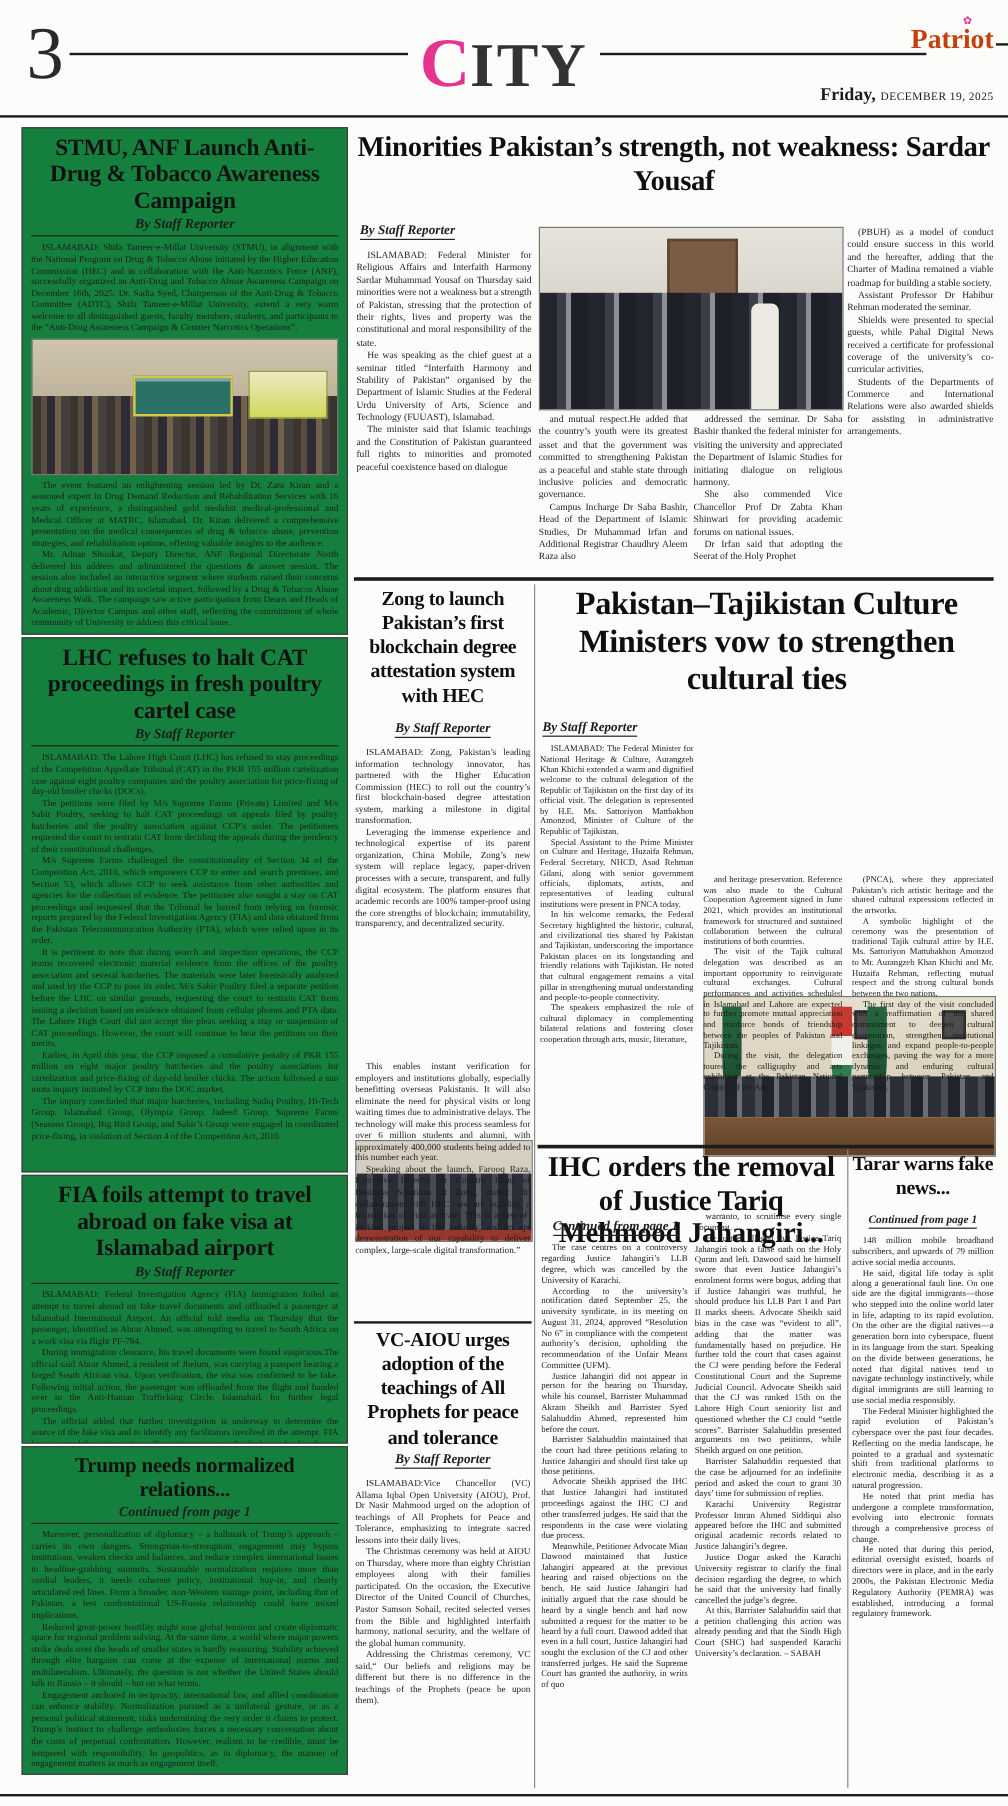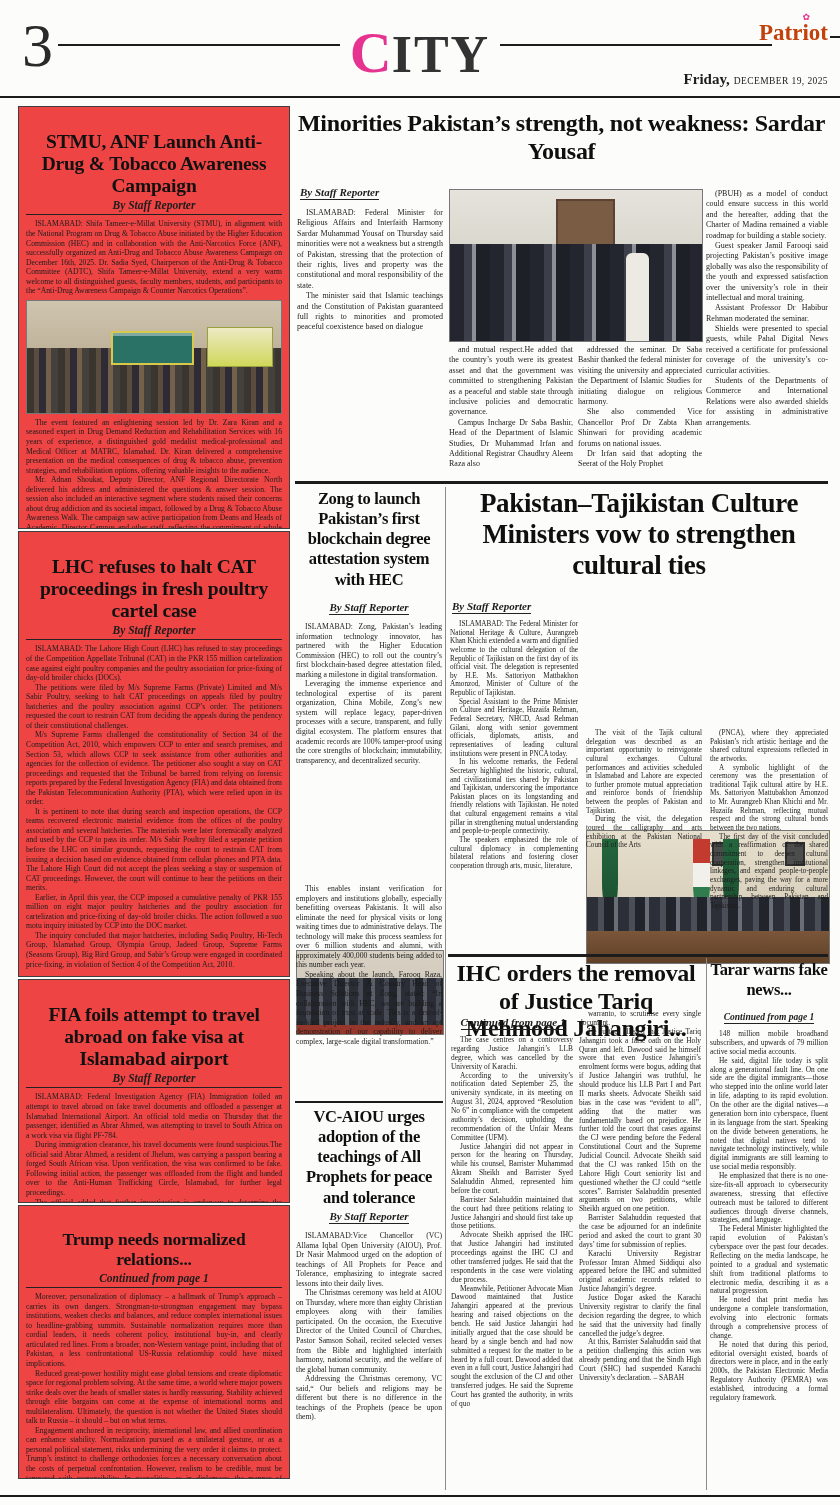--- a/index.html
+++ b/index.html
@@ -14,22 +14,22 @@
   .city{position:absolute;left:340px;top:24px;width:160px;text-align:center;white-space:nowrap;}
   .city .c{font-size:58px;font-weight:bold;line-height:1;vertical-align:baseline;}
   .city .ity{font-size:52px;font-weight:bold;color:#333;letter-spacing:2px;}
   .masthead{position:absolute;right:12px;top:20px;font-size:23px;font-weight:bold;color:#c2410c;}
   .mast-flower{position:absolute;right:30px;top:12px;font-size:9px;}
   .dateline{position:absolute;right:12px;top:70px;text-align:right;white-space:nowrap;}
   .dateline .day{font-size:15px;font-weight:bold;}
   .dateline .rest{font-size:9.5px;letter-spacing:.4px;}
 
   
-  .box{position:absolute;left:18px;width:272px;border:1.5px solid #3e3e3e;background:#ef4444;
-       padding:23px 7px;box-sizing:border-box;overflow:hidden;}
+  .box{position:absolute;left:18px;width:272px;border:1.5px solid #3e3e3e;background:#15803d;
+       padding:5px 7px;box-sizing:border-box;overflow:hidden;}
   .headline{font-weight:bold;text-align:center;letter-spacing:-0.2px;color:#111;}
   .t19{font-size:19.5px;line-height:1.12;margin:1px 0 3px;}
   .t17{font-size:17.5px;line-height:1.12;margin:1px 0 3px;}
   .byline-box{text-align:center;font-weight:bold;font-style:italic;font-size:11.5px;
               border-bottom:1.6px solid #222;padding-bottom:3px;margin-bottom:4px;}
   .byline-inline{display:inline-block;font-weight:bold;font-style:italic;font-size:11px;
                  border-bottom:1.4px solid #222;padding-bottom:1px;white-space:nowrap;}
   .body-text p{margin:0;text-indent:9px;text-align:justify;}
   .fs-box{font-size:7.7px;line-height:1.24;}
   .fs-mid{font-size:8px;line-height:1.3;}
@@ -135,54 +135,54 @@
     </div>
   </div>
 
   <div class="bigtitle" style="left:295px;top:110px;width:533px;font-size:24px;line-height:1.15;">Minorities Pakistan’s strength, not weakness: Sardar Yousaf</div>
   <div class="abs" style="left:300px;top:182px;">
     <span class="byline-inline">By Staff Reporter</span>
   </div>
 
   <div class="colblock body-text fs-mid" style="left:297px;top:208px;width:146px;height:270px;">
     <p>ISLAMABAD: Federal Minister for Religious Affairs and Interfaith Harmony Sardar Muhammad Yousaf on Thursday said minorities were not a weakness but a strength of Pakistan, stressing that the protection of their rights, lives and property was the constitutional and moral responsibility of the state.</p>
+    <p>He was speaking as the chief guest at a seminar titled “Interfaith Harmony and Stability of Pakistan” organised by the Department of Islamic Studies at the Federal Urdu University of Arts, Science and Technology (FUUAST), Islamabad.</p>
     <p>The minister said that Islamic teachings and the Constitution of Pakistan guaranteed full rights to minorities and promoted peaceful coexistence based on dialogue</p>
   </div>
 
   <div class="photo ph-min abs" style="left:449px;top:189px;width:252px;height:151px;">
     <div class="layer door"></div>
     <div class="layer crowd"></div>
     <div class="layer white-figure"></div>
   </div>
 
   <div class="colblock body-text fs-mid" style="left:449px;top:345px;width:124px;height:133px;">
     <p>and mutual respect.He added that the country’s youth were its greatest asset and that the government was committed to strengthening Pakistan as a peaceful and stable state through inclusive policies and democratic governance.</p>
     <p>Campus Incharge Dr Saba Bashir, Head of the Department of Islamic Studies, Dr Muhammad Irfan and Additional Registrar Chaudhry Aleem Raza also</p>
   </div>
   <div class="colblock body-text fs-mid" style="left:578px;top:345px;width:124px;height:133px;">
     <p>addressed the seminar. Dr Saba Bashir thanked the federal minister for visiting the university and appreciated the Department of Islamic Studies for initiating dialogue on religious harmony.</p>
     <p>She also commended Vice Chancellor Prof Dr Zabta Khan Shinwari for providing academic forums on national issues.</p>
     <p>Dr Irfan said that adopting the Seerat of the Holy Prophet</p>
   </div>
   <div class="colblock body-text fs-mid" style="left:706px;top:189px;width:122px;height:289px;">
     <p>(PBUH) as a model of conduct could ensure success in this world and the hereafter, adding that the Charter of Madina remained a viable roadmap for building a stable society.</p>
-    <p>Guest speaker Jamil Farooqi said projecting Pakistan’s positive image globally was also the responsibility of the youth and expressed satisfaction over the university’s role in their intellectual and moral training.</p>
     <p>Assistant Professor Dr Habibur Rehman moderated the seminar.</p>
     <p>Shields were presented to special guests, while Pahal Digital News received a certificate for professional coverage of the university’s co-curricular activities.</p>
     <p>Students of the Departments of Commerce and International Relations were also awarded shields for assisting in administrative arrangements.</p>
   </div>
 
   <div class="rule-h" style="left:295px;top:481px;width:533px;height:2.5px;"></div>
 
   <div class="bigtitle" style="left:295px;top:489px;width:148px;font-size:16.5px;line-height:1.22;">Zong to launch Pakistan’s first blockchain degree attestation system with HEC</div>
   <div class="abs" style="left:295px;top:597px;width:148px;text-align:center;">
     <span class="byline-inline">By Staff Reporter</span>
   </div>
   <div class="colblock body-text fs-box" style="left:296px;top:622px;width:146px;height:172px;">
-    <p>ISLAMABAD: Zong, Pakistan’s leading information technology innovator, has partnered with the Higher Education Commission (HEC) to roll out the country’s first blockchain-based degree attestation filed, marking a milestone in digital transformation.</p>
+    <p>ISLAMABAD: Zong, Pakistan’s leading information technology innovator, has partnered with the Higher Education Commission (HEC) to roll out the country’s first blockchain-based degree attestation system, marking a milestone in digital transformation.</p>
     <p>Leveraging the immense experience and technological expertise of its parent organization, China Mobile, Zong’s new system will replace legacy, paper-driven processes with a secure, transparent, and fully digital ecosystem. The platform ensures that academic records are 100% tamper-proof using the core strengths of blockchain; immutability, transparency, and decentralized security.</p>
   </div>
   <div class="photo ph-zong abs" style="left:296px;top:797px;width:146px;height:83px;">
     <div class="layer crowd"></div>
     <div class="layer floor"></div>
   </div>
   <div class="colblock body-text fs-box" style="left:296px;top:884px;width:146px;height:214px;">
     <p>This enables instant verification for employers and institutions globally, especially benefitting overseas Pakistanis. It will also eliminate the need for physical visits or long waiting times due to administrative delays. The technology will make this process seamless for over 6 million students and alumni, with approximately 400,000 students being added to this number each year.</p>
     <p>Speaking about the launch, Farooq Raza, Executive Director &amp; Country Head of Business Solutions at Zong, stated: “In collaboration with HEC, we are building a foundation of trust at scale. This is a first-of-its-kind project in the industry, and an apt demonstration of our capability to deliver complex, large-scale digital transformation.”</p>
   </div>
@@ -213,20 +213,21 @@
     <div class="layer people"></div>
     <div class="layer table"></div>
   </div>
   <div class="colblock body-text fs-sm" style="left:450px;top:620px;width:128px;height:330px;">
     <p>ISLAMABAD: The Federal Minister for National Heritage &amp; Culture, Aurangzeb Khan Khichi extended a warm and dignified welcome to the cultural delegation of the Republic of Tajikistan on the first day of its official visit. The delegation is represented by H.E. Ms. Sattoriyon Mattbakhon Amonzod, Minister of Culture of the Republic of Tajikistan.</p>
     <p>Special Assistant to the Prime Minister on Culture and Heritage, Huzaifa Rehman, Federal Secretary, NHCD, Asad Rehman Gilani, along with senior government officials, diplomats, artists, and representatives of leading cultural institutions were present in PNCA today.</p>
     <p>In his welcome remarks, the Federal Secretary highlighted the historic, cultural, and civilizational ties shared by Pakistan and Tajikistan, underscoring the importance Pakistan places on its longstanding and friendly relations with Tajikistan. He noted that cultural engagement remains a vital pillar in strengthening mutual understanding and people-to-people connectivity.</p>
     <p>The speakers emphasized the role of cultural diplomacy in complementing bilateral relations and fostering closer cooperation through arts, music, literature,</p>
   </div>
   <div class="colblock body-text fs-sm" style="left:586px;top:729px;width:116px;height:221px;">
+    <p>and heritage preservation. Reference was also made to the Cultural Cooperation Agreement signed in June 2021, which provides an institutional framework for structured and sustained collaboration between the cultural institutions of both countries.</p>
     <p>The visit of the Tajik cultural delegation was described as an important opportunity to reinvigorate cultural exchanges. Cultural performances and activities scheduled in Islamabad and Lahore are expected to further promote mutual appreciation and reinforce bonds of friendship between the peoples of Pakistan and Tajikistan.</p>
     <p>During the visit, the delegation toured the calligraphy and arts exhibition at the Pakistan National Council of the Arts</p>
   </div>
   <div class="colblock body-text fs-sm" style="left:710px;top:729px;width:118px;height:221px;">
     <p>(PNCA), where they appreciated Pakistan’s rich artistic heritage and the shared cultural expressions reflected in the artworks.</p>
     <p>A symbolic highlight of the ceremony was the presentation of traditional Tajik cultural attire by H.E. Ms. Sattoriyon Mattubakhon Amonzod to Mr. Aurangzeb Khan Khichi and Mr. Huzaifa Rehman, reflecting mutual respect and the strong cultural bonds between the two nations.</p>
     <p>The first day of the visit concluded with a reaffirmation of the shared commitment to deepen cultural cooperation, strengthen institutional linkages, and expand people-to-people exchanges, paving the way for a more dynamic and enduring cultural partnership between Pakistan and Tajikistan.</p>
   </div>
   <div class="rule-h" style="left:448px;top:954px;width:380px;height:2.5px;"></div>
 
@@ -253,21 +254,20 @@
 
   <div class="rule-v" style="left:706px;top:958px;height:532px;"></div>
 
   <div class="bigtitle" style="left:710px;top:960px;width:118px;font-size:16.5px;line-height:1.2;">Tarar warns fake news...</div>
   <div class="abs" style="left:710px;top:1006px;width:118px;text-align:center;">
     <span class="byline-inline" style="font-size:9.5px;">Continued from page 1</span>
   </div>
   <div class="colblock body-text fs-sm2" style="left:710px;top:1030px;width:118px;height:462px;">
     <p>148 million mobile broadband subscribers, and upwards of 79 million active social media accounts.</p>
     <p>He said, digital life today is split along a generational fault line. On one side are the digital immigrants—those who stepped into the online world later in life, adapting to its rapid evolution. On the other are the digital natives—a generation born into cyberspace, fluent in its language from the start. Speaking on the divide between generations, he noted that digital natives tend to navigate technology instinctively, while digital immigrants are still learning to use social media responsibly.</p>
-    <p>He emphasized that there is no one-size-fits-all approach to cybersecurity awareness, stressing that effective outreach must be tailored to different audiences through diverse channels, strategies, and language.</p>
     <p>The Federal Minister highlighted the rapid evolution of Pakistan’s cyberspace over the past four decades. Reflecting on the media landscape, he pointed to a gradual and systematic shift from traditional platforms to electronic media, describing it as a natural progression.</p>
     <p>He noted that print media has undergone a complete transformation, evolving into electronic formats through a comprehensive process of change.</p>
     <p>He noted that during this period, editorial oversight existed, boards of directors were in place, and in the early 2000s, the Pakistan Electronic Media Regulatory Authority (PEMRA) was established, introducing a formal regulatory framework.</p>
   </div>
 
   <div class="rule-h" style="left:0;top:1495px;width:840px;"></div>
 
 </div>
 
 </body></html>

